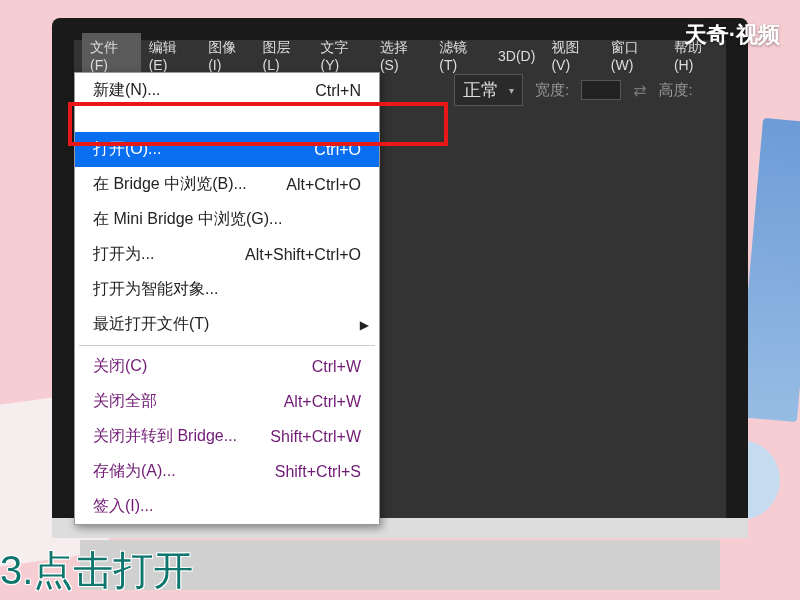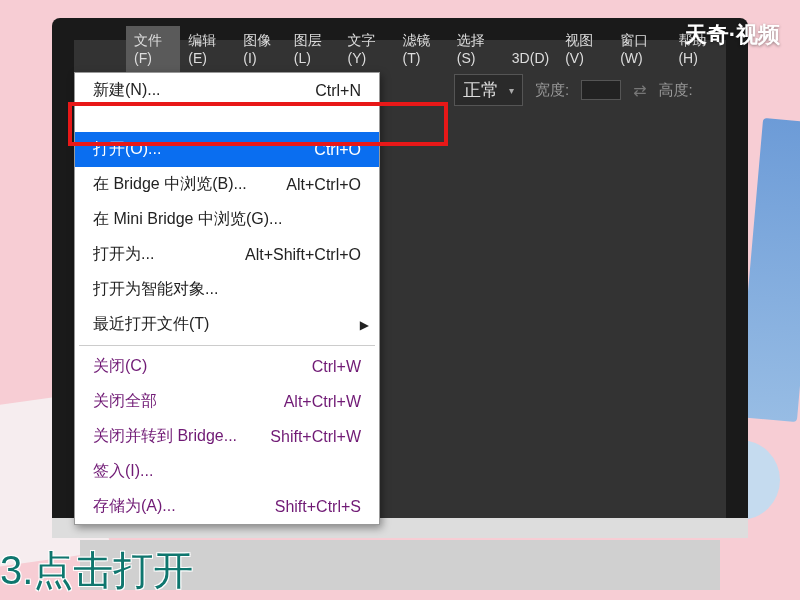--- a/index.html
+++ b/index.html
@@ -29,23 +29,22 @@
 }
 .monitor-inner {
   position: absolute;
   left: 22px; top: 22px; right: 22px; bottom: 0;
   background: #333333;
 }
 .menubar {
   display: flex;
   background: #333333;
   height: 32px;
-  align-items: flex-end;
+  align-items: center;
   padding-left: 8px;
-  margin-left: 44px;
 }
 .menu-item {
   color: #ddd;
   font-size: 14px;
   padding: 6px 8px;
   cursor: default;
 }
 .menu-item.active {
   background: #5a5a5a;
 }
@@ -141,22 +140,22 @@
 
 <div class="monitor">
   <div class="monitor-inner">
 
     <div class="menubar" id="menubar">
         <div class="menu-item active">文件(F)</div>
         <div class="menu-item">编辑(E)</div>
         <div class="menu-item">图像(I)</div>
         <div class="menu-item">图层(L)</div>
         <div class="menu-item">文字(Y)</div>
+        <div class="menu-item">选择(S)</div>
         <div class="menu-item">滤镜(T)</div>
-        <div class="menu-item">选择(S)</div>
         <div class="menu-item">3D(D)</div>
         <div class="menu-item">视图(V)</div>
         <div class="menu-item">窗口(W)</div>
         <div class="menu-item">帮助(H)</div>
       </div>
 
     <div class="toolbar">
       <div class="dropdown">
         <span>正常</span>
       </div>
@@ -203,27 +202,27 @@
         </div>
         <div class="menu-row disabled">
           <span>关闭全部</span>
           <span>Alt+Ctrl+W</span>
         </div>
         <div class="menu-row disabled">
           <span>关闭并转到 Bridge...</span>
           <span>Shift+Ctrl+W</span>
         </div>
         <div class="menu-row disabled">
-          <span>签入(I)...</span>
-          <span></span>
-        </div>
-        <div class="menu-row disabled">
           <span>存储为(A)...</span>
           <span>Shift+Ctrl+S</span>
         </div>
+        <div class="menu-row disabled">
+          <span>签入(I)...</span>
+          <span></span>
+        </div>
       </div>
 
     <div class="red-box"></div>
 
   </div>
 </div>
 
 <div class="watermark">天奇·视频</div>
 <div class="caption">3.点击打开</div>
 

